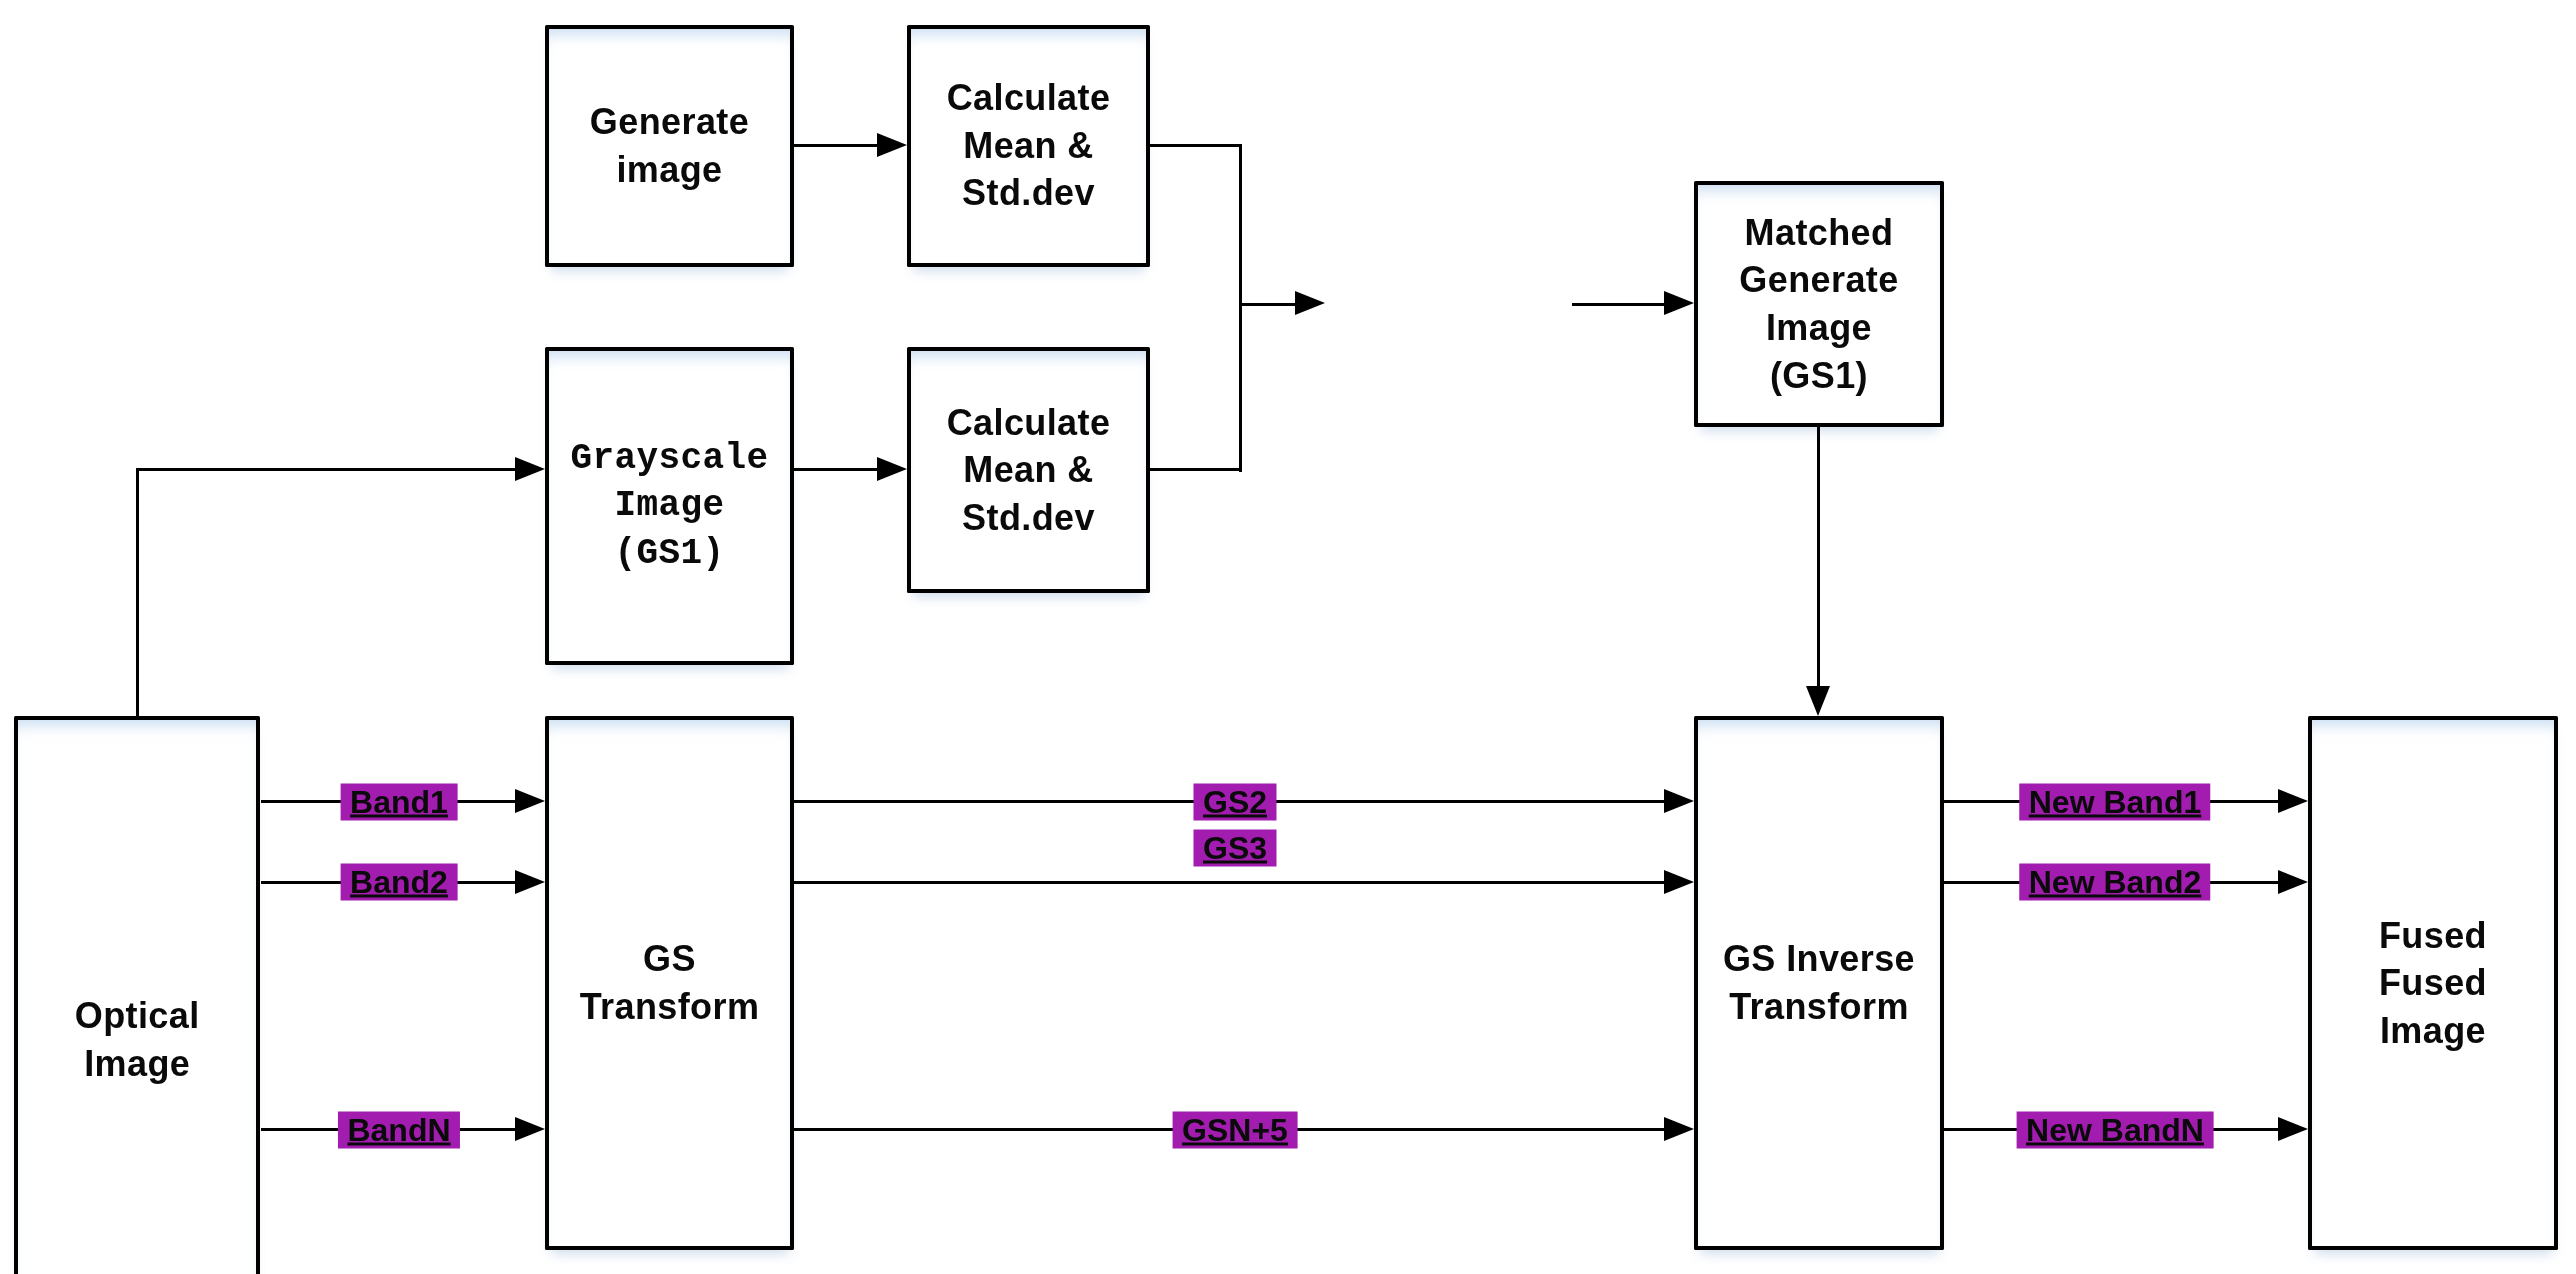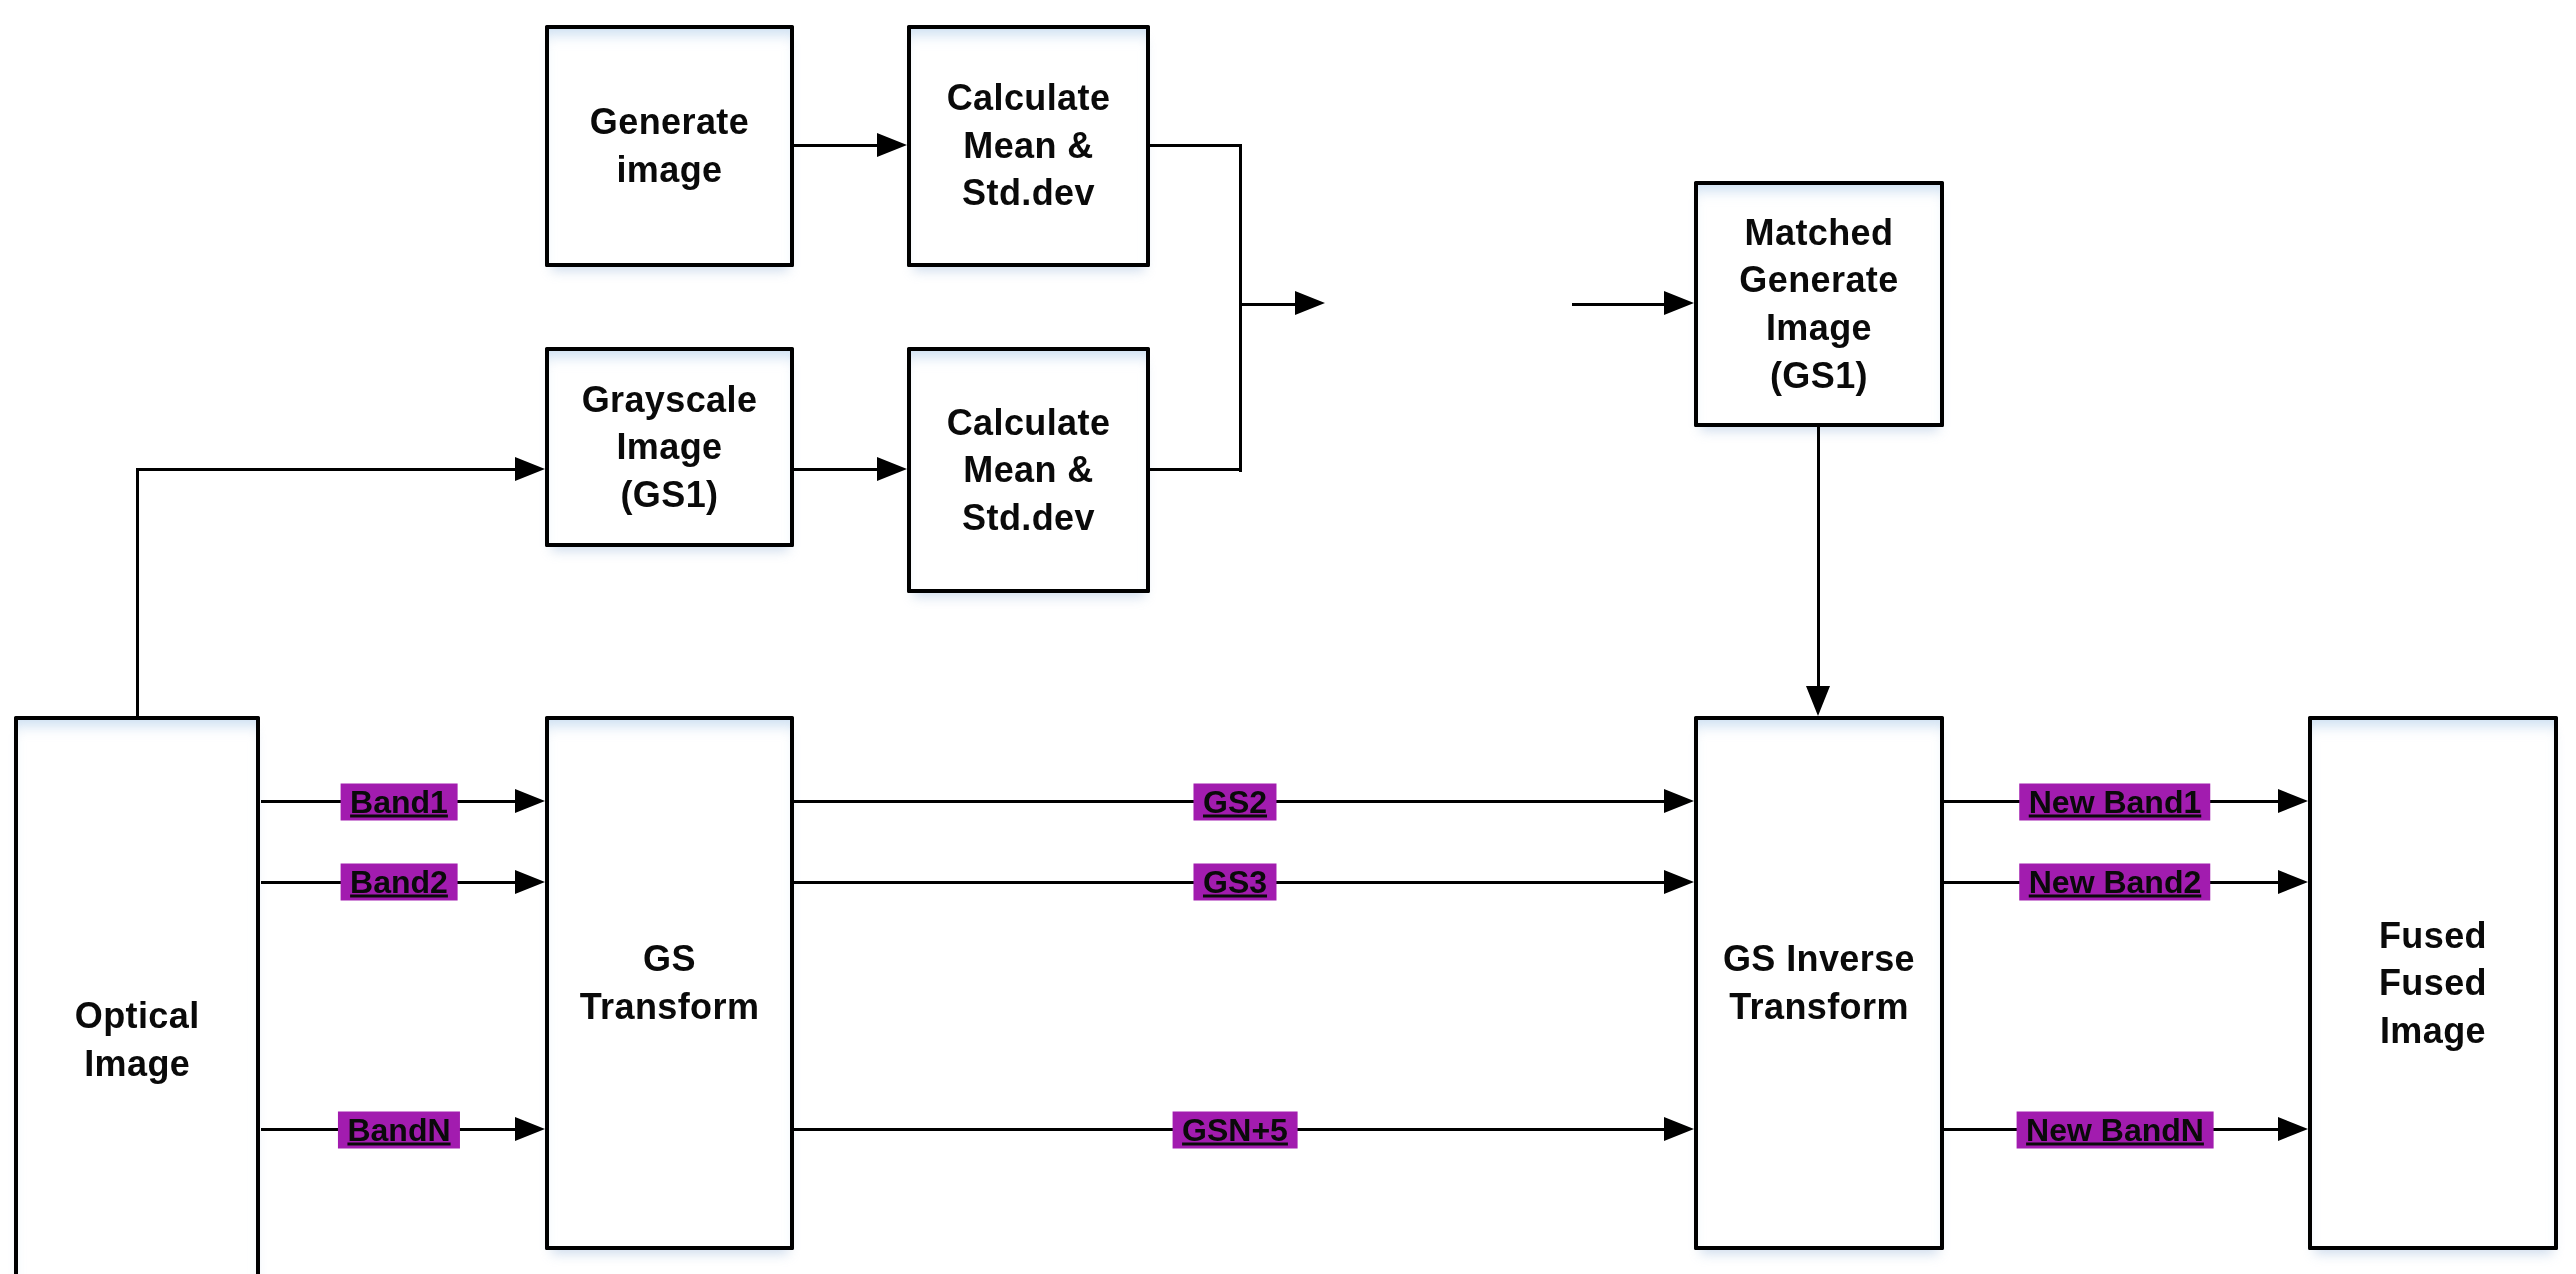--- a/index.html
+++ b/index.html
@@ -80,21 +80,21 @@
   </div>
 
   <div class="node" style="left:907px;top:24.5px;width:243px;height:242px;">
     <div class="node-label">
         <span class="tl">Calculate</span>
         <span class="tl">Mean &amp;</span>
         <span class="tl">Std.dev</span>
       </div>
   </div>
 
-  <div class="node" style="left:545px;top:347px;width:249px;height:200px;">
+  <div class="node" style="left:545px;top:347px;width:249px;height:318px;font-family:Liberation Mono, monospace;">
     <div class="node-label">
         <span class="tl">Grayscale</span>
         <span class="tl">Image</span>
         <span class="tl">(GS1)</span>
       </div>
   </div>
 
   <div class="node" style="left:907px;top:347px;width:243px;height:246px;">
     <div class="node-label">
         <span class="tl">Calculate</span>
@@ -183,21 +183,21 @@
   <div class="hline" style="left:1943px;top:881px;width:337px;"></div>
   <div class="arrow-r" style="left:2278px;top:870px;"></div>
   <div class="hline" style="left:1943px;top:1128px;width:337px;"></div>
   <div class="arrow-r" style="left:2278px;top:1117px;"></div>
 
   <span class="edge-label" style="left:399px;top:802px;">Band1</span>
   <span class="edge-label" style="left:399px;top:882px;">Band2</span>
   <span class="edge-label" style="left:399px;top:1130px;">BandN</span>
 
   <span class="edge-label" style="left:1235px;top:802px;">GS2</span>
-  <span class="edge-label" style="left:1235px;top:882px;">GS3</span>
+  <span class="edge-label" style="left:1235px;top:848px;">GS3</span>
   <span class="edge-label" style="left:1235px;top:1130px;">GSN+5</span>
 
   <span class="edge-label" style="left:2115px;top:802px;">New Band1</span>
   <span class="edge-label" style="left:2115px;top:882px;">New Band2</span>
   <span class="edge-label" style="left:2115px;top:1130px;">New BandN</span>
 
 </div>
 
 
 </body></html>

